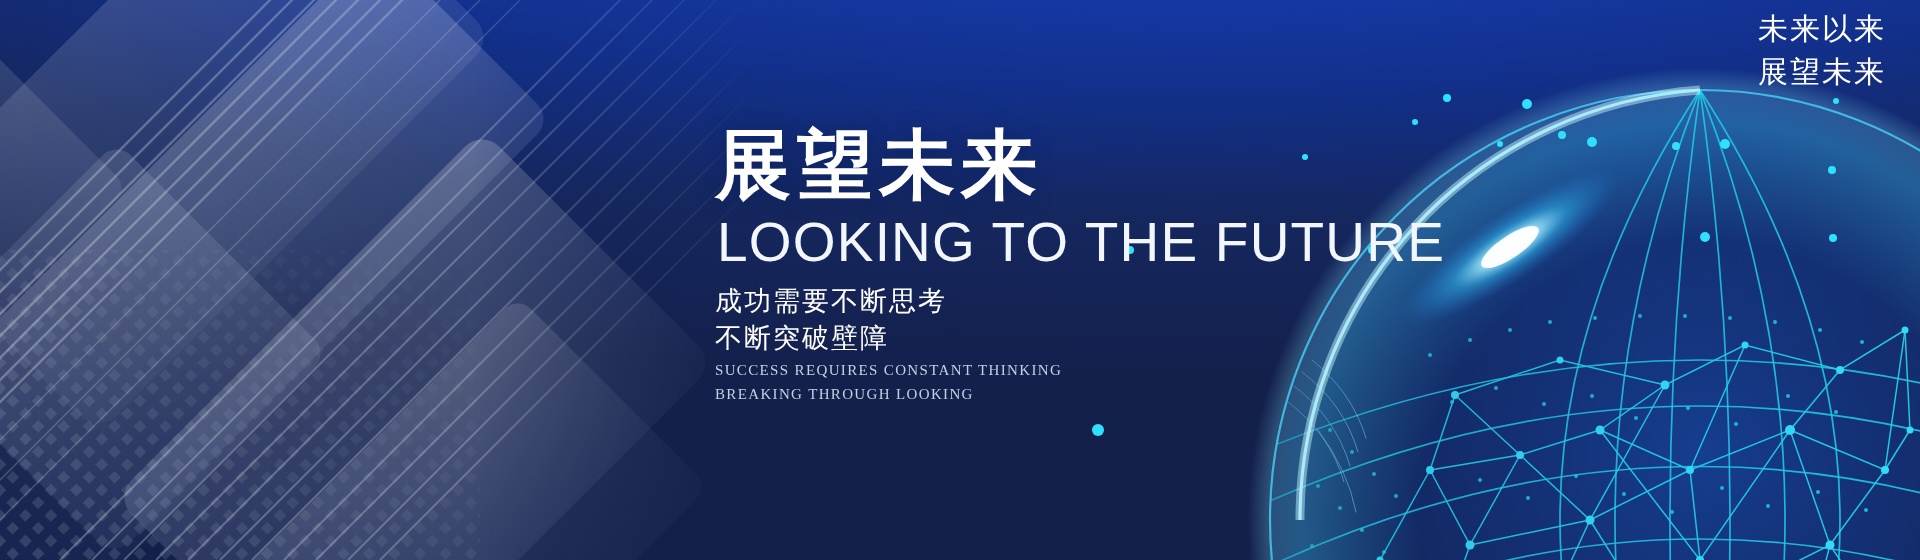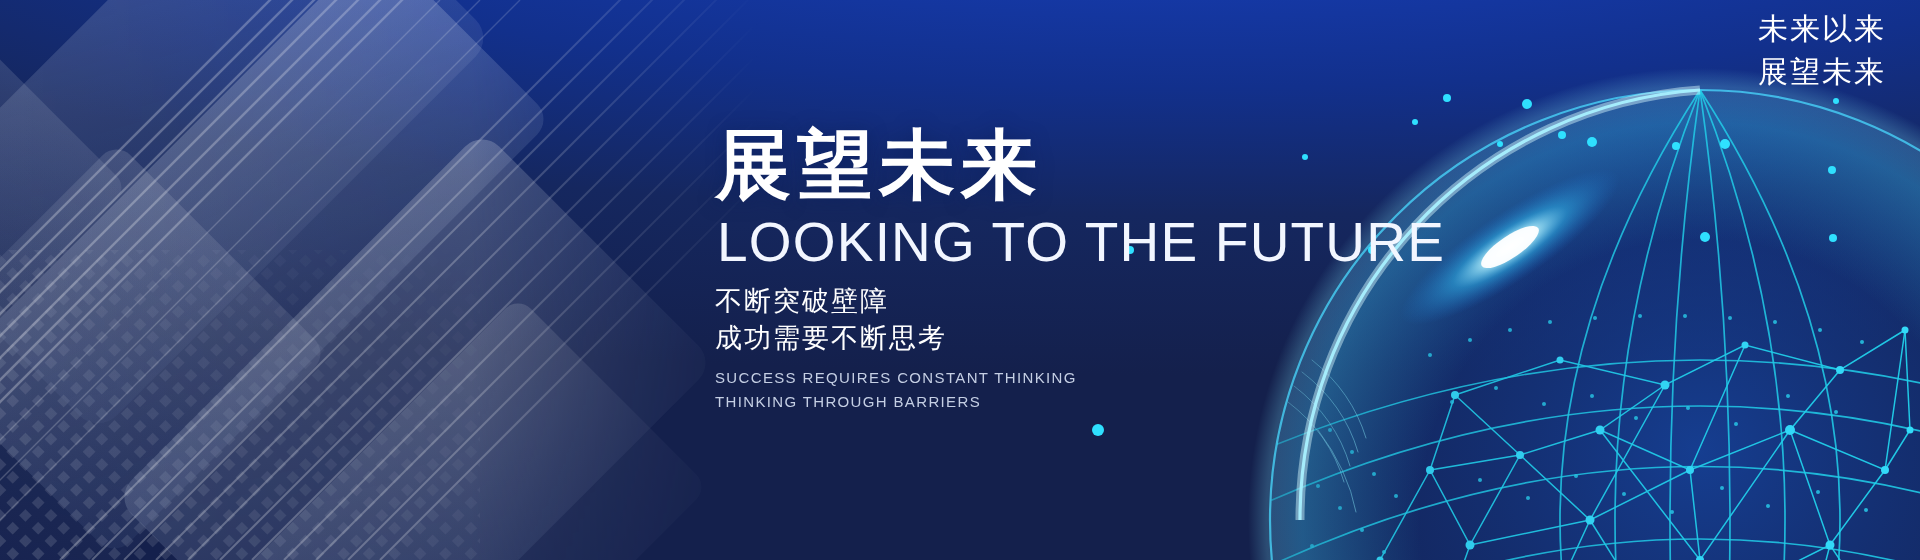--- a/index.html
+++ b/index.html
@@ -26,21 +26,21 @@
   }
   .sub-cn{
     margin:0;font-size:27px;line-height:1.36;font-weight:500;
     color:#ffffff;letter-spacing:2px;white-space:nowrap;
   }
   #sub-cn-wrap{margin-top:12px;}
   .sub-en{
     margin:0;font-size:15px;line-height:1.62;font-weight:400;
     color:#c5cfe4;letter-spacing:1.35px;white-space:nowrap;
   }
-  #sub-en-wrap{margin-top:9px;}
+  #sub-en-wrap{margin-top:1px;font-family:Liberation Serif, serif;}
 
   
   #corner-tagline{
     position:absolute;right:34px;top:8px;text-align:right;
     font-size:30px;line-height:1.42;font-weight:500;color:#ffffff;
     letter-spacing:2px;
   }
   #corner-tagline p{margin:0;white-space:nowrap;}
 </style>
 </head>
@@ -370,27 +370,27 @@
           <circle cx="1098" cy="430" r="6"></circle>
       </g>
     </svg>
   </div>
 
   <div id="copy">
     <h1 id="headline-cn">展望未来</h1>
     <div id="headline-en">LOOKING TO THE FUTURE</div>
 
     <div id="sub-cn-wrap">
+      <p class="sub-cn">成功需要不断思考</p>
       <p class="sub-cn">不断突破壁障</p>
-      <p class="sub-cn">成功需要不断思考</p>
     </div>
 
     <div id="sub-en-wrap">
       <p class="sub-en">SUCCESS REQUIRES CONSTANT THINKING</p>
-      <p class="sub-en">THINKING THROUGH BARRIERS</p>
+      <p class="sub-en">BREAKING THROUGH LOOKING</p>
     </div>
   </div>
 
   <div id="corner-tagline">
     <p>未来以来</p>
     <p>展望未来</p>
   </div>
 
 </div>
 

